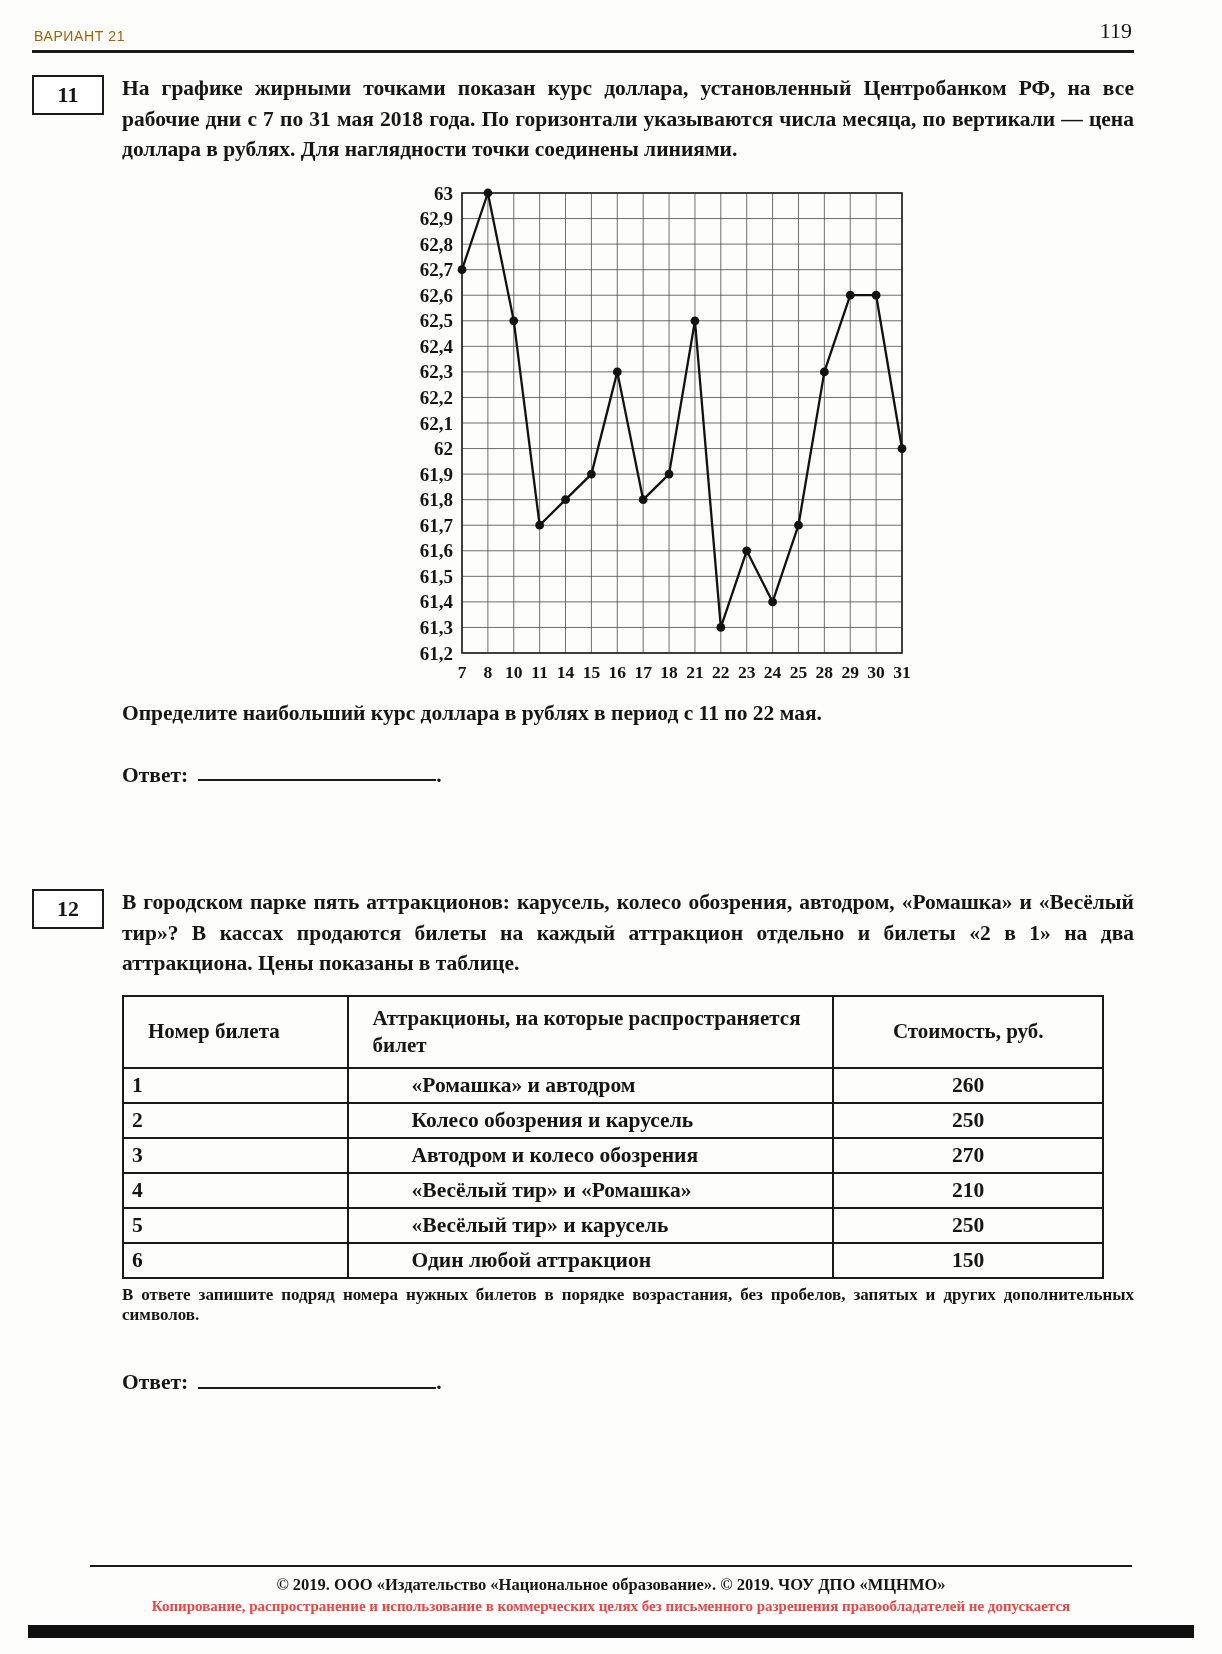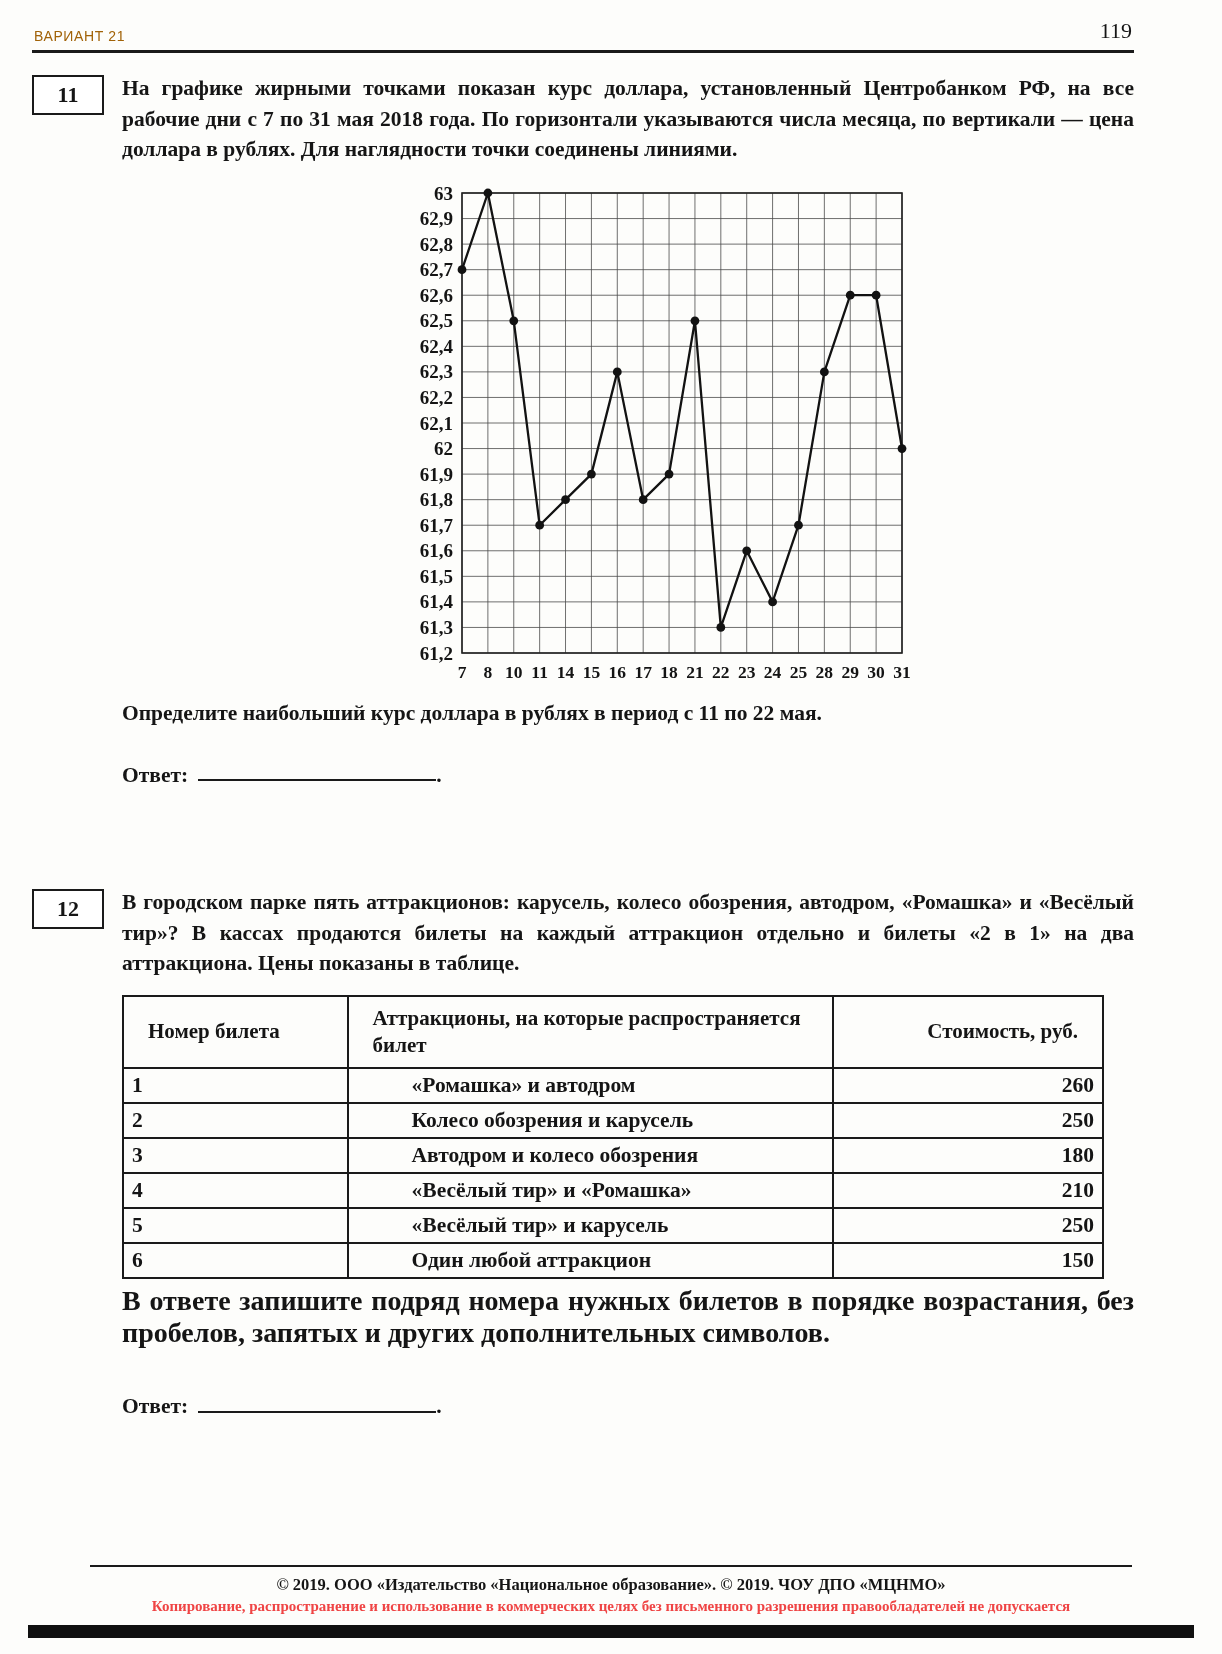--- a/index.html
+++ b/index.html
@@ -26,23 +26,23 @@
   .answer{margin:34px 0 0 90px;font-size:21.5px;font-weight:600}
   .blank{display:inline-block;width:238px;border-bottom:2px solid #1a1a1a;height:1em;
          vertical-align:baseline;margin-left:10px}
   .p12{margin-top:100px}
   .tickets{border-collapse:collapse;margin:16px 0 0 90px;width:982px;font-size:21.5px;font-weight:600}
   .tickets th,.tickets td{border:2px solid #1a1a1a;padding:4px 8px}
   .tickets th{font-weight:bold;text-align:left;font-size:21px;padding:8px 24px;line-height:1.3}
   .tickets th:nth-child(1),.tickets td:nth-child(1){width:225px;text-align:left}
   .tickets th:nth-child(2){width:487px}
   .tickets td:nth-child(2){width:487px;text-align:left;padding-left:63px}
-  .tickets th:nth-child(3),.tickets td:nth-child(3){width:270px;text-align:right}
+  .tickets th:nth-child(3),.tickets td:nth-child(3){width:270px;text-align:center}
   .after-table{margin:20px 0 0 90px;font-size:21.5px;font-weight:600;text-align:justify}
-  .after-table2{margin:6px 0 8px 90px;font-size:28px;font-weight:600;text-align:justify}
+  .after-table2{margin:6px 0 8px 90px;font-size:17px;font-weight:600;text-align:justify}
   .answer2{margin:42px 0 0 90px;font-size:21.5px;font-weight:600}
   .footer{position:absolute;left:0;right:0;bottom:8px;padding:8px 28px}
   .footer-rule{height:2px;background:#1a1a1a;margin:0 62px 8px 62px}
   .f1{text-align:center;font-size:16.5px;font-weight:bold;margin:0;color:#151515}
   .f2{text-align:center;font-size:15px;font-weight:600;margin:3px 0 10px 0;color:#ef4444}
   .bottom-bar{height:13px;background:#101010}
 </style>
 </head>
 <body>
 
@@ -184,21 +184,21 @@
           <td>260</td>
         </tr>
         <tr>
           <td>2</td>
           <td>Колесо обозрения и карусель</td>
           <td>250</td>
         </tr>
         <tr>
           <td>3</td>
           <td>Автодром и колесо обозрения</td>
-          <td>180</td>
+          <td>270</td>
         </tr>
         <tr>
           <td>4</td>
           <td>«Весёлый тир» и «Ромашка»</td>
           <td>210</td>
         </tr>
         <tr>
           <td>5</td>
           <td>«Весёлый тир» и карусель</td>
           <td>250</td>

